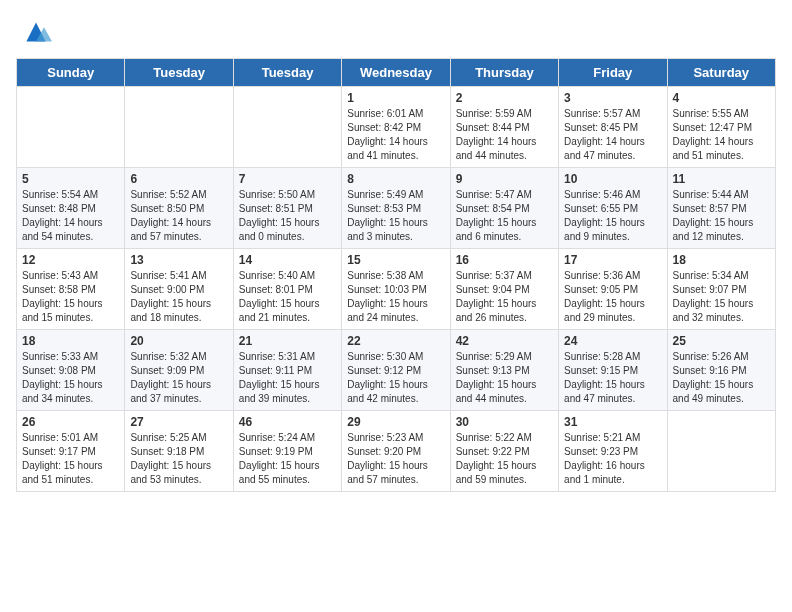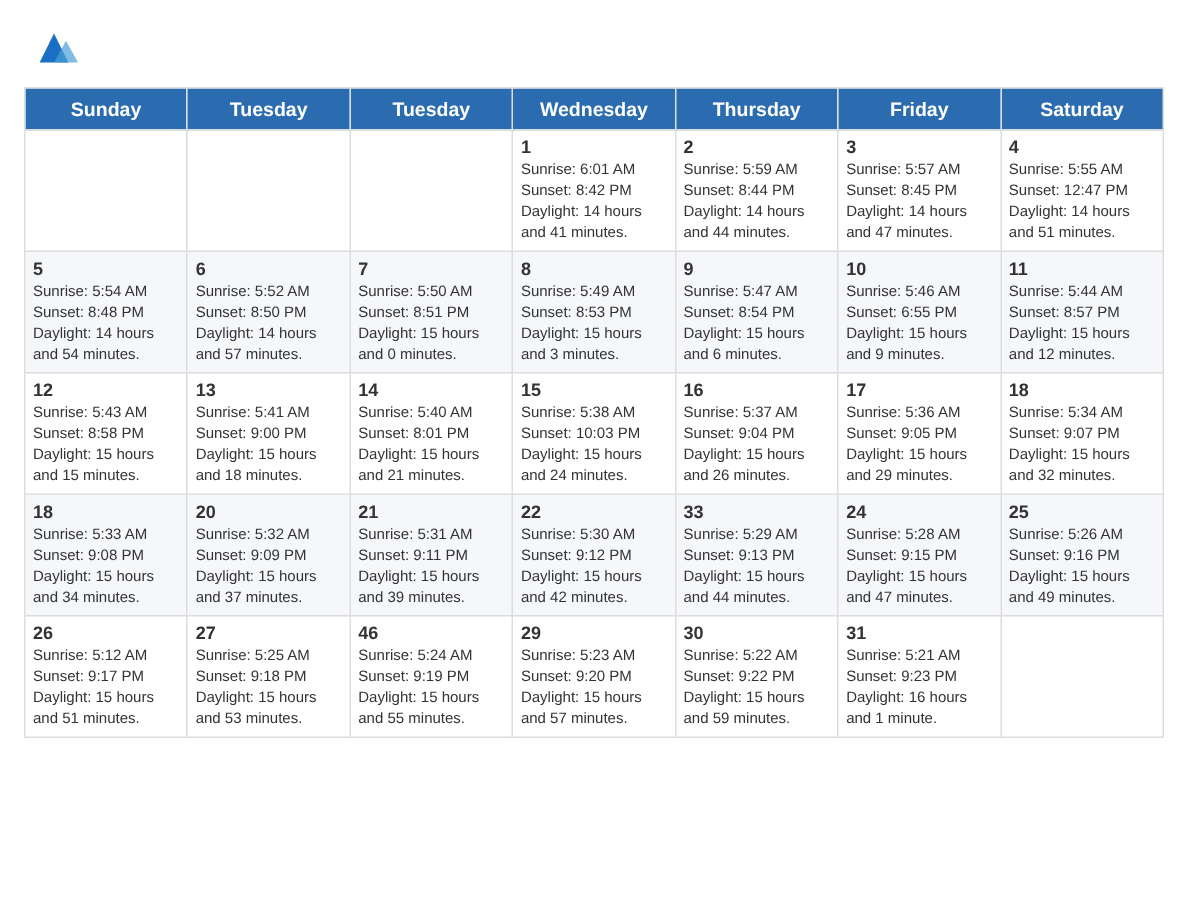--- a/index.html
+++ b/index.html
@@ -283,21 +283,21 @@
 and 39 minutes.</div>
         </td>
         <td>
           <span class="day-number">22</span>
           <div class="day-info">Sunrise: 5:30 AM
 Sunset: 9:12 PM
 Daylight: 15 hours
 and 42 minutes.</div>
         </td>
         <td>
-          <span class="day-number">33</span>
+          <span class="day-number">42</span>
           <div class="day-info">Sunrise: 5:29 AM
 Sunset: 9:13 PM
 Daylight: 15 hours
 and 44 minutes.</div>
         </td>
         <td>
           <span class="day-number">24</span>
           <div class="day-info">Sunrise: 5:28 AM
 Sunset: 9:15 PM
 Daylight: 15 hours
@@ -307,21 +307,21 @@
           <span class="day-number">25</span>
           <div class="day-info">Sunrise: 5:26 AM
 Sunset: 9:16 PM
 Daylight: 15 hours
 and 49 minutes.</div>
         </td>
       </tr>
       <tr>
         <td>
           <span class="day-number">26</span>
-          <div class="day-info">Sunrise: 5:12 AM
+          <div class="day-info">Sunrise: 5:01 AM
 Sunset: 9:17 PM
 Daylight: 15 hours
 and 51 minutes.</div>
         </td>
         <td>
           <span class="day-number">27</span>
           <div class="day-info">Sunrise: 5:25 AM
 Sunset: 9:18 PM
 Daylight: 15 hours
 and 53 minutes.</div>

